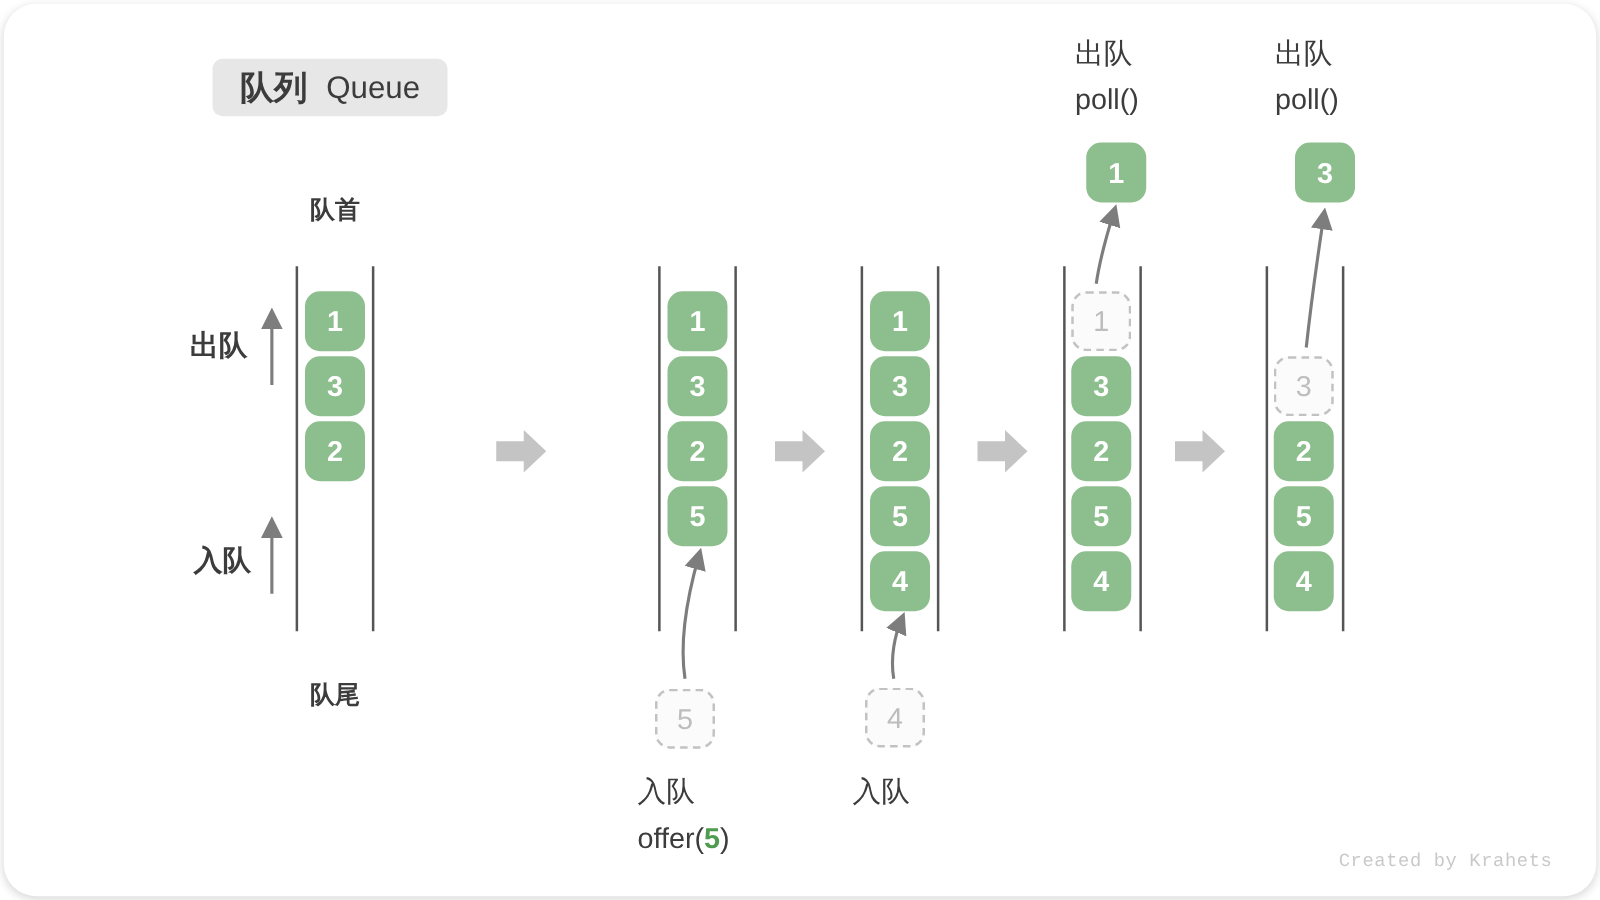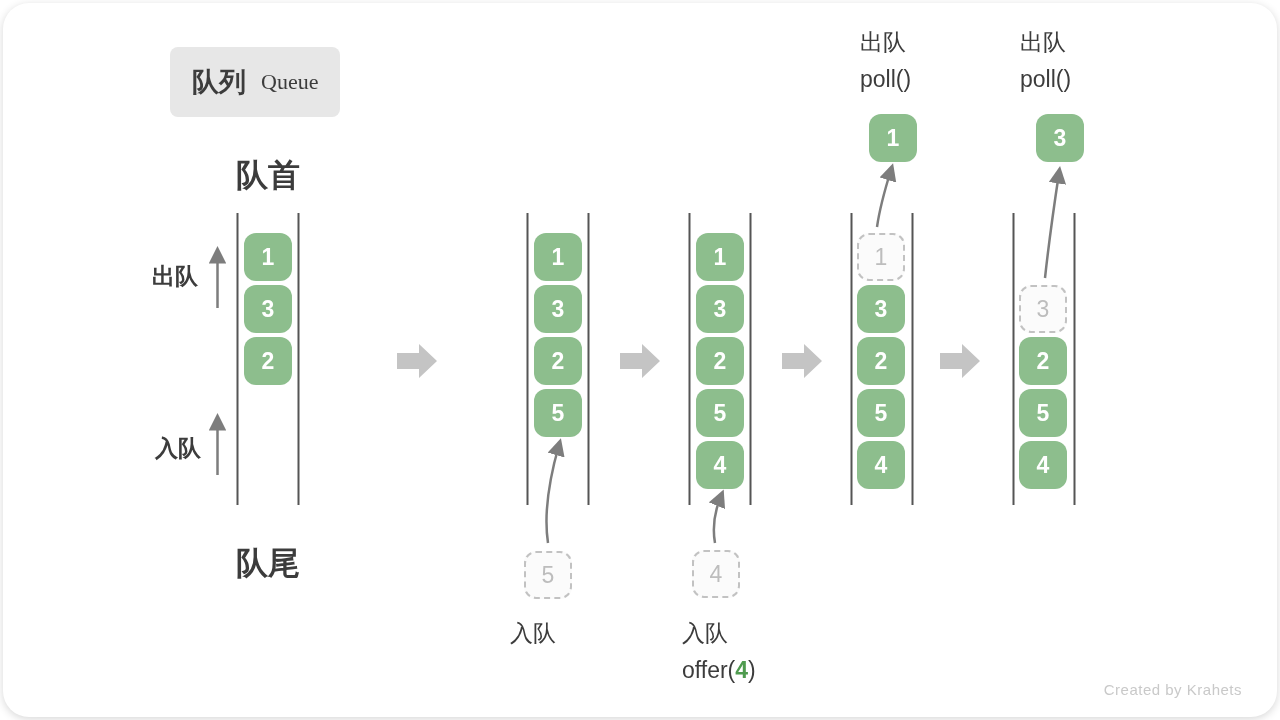--- a/index.html
+++ b/index.html
@@ -13,32 +13,32 @@
   .card {
     position:absolute; left:3px; top:3px;
     width:1274px; height:714px;
     background:#ffffff;
     border-radius:26px;
     box-shadow:0 2px 8px rgba(0,0,0,.16);
   }
   .layer { position:absolute; left:0; top:0; width:1280px; height:720px; }
 
   .title-box {
-    position:absolute; left:170px; top:47px; height:70px;
+    position:absolute; left:170px; top:47px; height:46px;
     padding:0 22px;
     background:var(--title-bg);
     border-radius:8px;
     display:flex; align-items:center; gap:15px;
   }
   .title-zh { font-size:27px; font-weight:700; color:var(--ink); }
-  .title-en { font-size:22px; font-family:Liberation Serif, serif; color:var(--ink); }
+  .title-en { font-size:25px; font-family:Liberation Sans, sans-serif; color:var(--ink); }
 
   .lbl {
     position:absolute; color:var(--ink);
-    font-size:32px; font-weight:700; white-space:nowrap;
+    font-size:20px; font-weight:700; white-space:nowrap;
   }
   .lbl.centered { width:100px; text-align:center; }
 
   .box {
     position:absolute; width:48px; height:48px;
     border-radius:12px;
     display:flex; align-items:center; justify-content:center;
     font-size:23px; font-weight:700;
   }
   .box.green { background:var(--green); color:#ffffff; }
@@ -52,21 +52,21 @@
   .op {
     position:absolute;
     font-size:23px; line-height:37px;
     color:var(--ink); white-space:nowrap;
   }
   .op .code { font-family:Liberation Sans, sans-serif; }
   .op .arg { color:var(--arg-green); font-weight:700; }
 
   .watermark {
     position:absolute; right:38px; bottom:22px;
-    font-family:Liberation Sans, sans-serif;
+    font-family:Liberation Mono, monospace;
     font-size:15px; letter-spacing:0.5px;
     color:var(--watermark);
   }
 </style>
 </head>
 <body>
 
 <div class="card"></div>
 
 <svg class="layer" width="1280" height="720" viewBox="0 0 1280 720">
@@ -120,31 +120,31 @@
 <div class="box green" style="left:244px; top:285px;">3</div>
 <div class="box green" style="left:244px; top:337px;">2</div>
 
 <div class="box green" style="left:534px; top:233px;">1</div>
 <div class="box green" style="left:534px; top:285px;">3</div>
 <div class="box green" style="left:534px; top:337px;">2</div>
 <div class="box green" style="left:534px; top:389px;">5</div>
 <div class="box dashed" style="left:524px; top:551px;">5</div>
 <div class="op" style="left:510px; top:615px;">
   <div>入队</div>
+  <div class="code"><span>offer(</span><span class="arg">5</span><span>)</span></div>
 </div>
 
 <div class="box green" style="left:696px; top:233px;">1</div>
 <div class="box green" style="left:696px; top:285px;">3</div>
 <div class="box green" style="left:696px; top:337px;">2</div>
 <div class="box green" style="left:696px; top:389px;">5</div>
 <div class="box green" style="left:696px; top:441px;">4</div>
 <div class="box dashed" style="left:692px; top:550px;">4</div>
 <div class="op" style="left:682px; top:615px;">
   <div>入队</div>
-  <div class="code"><span>offer(</span><span class="arg">4</span><span>)</span></div>
 </div>
 
 <div class="op" style="left:860px; top:24px;">
   <div>出队</div>
   <div class="code">poll()</div>
 </div>
 <div class="box green" style="left:869px; top:114px;">1</div>
 <div class="box dashed" style="left:857px; top:233px;">1</div>
 <div class="box green" style="left:857px; top:285px;">3</div>
 <div class="box green" style="left:857px; top:337px;">2</div>

